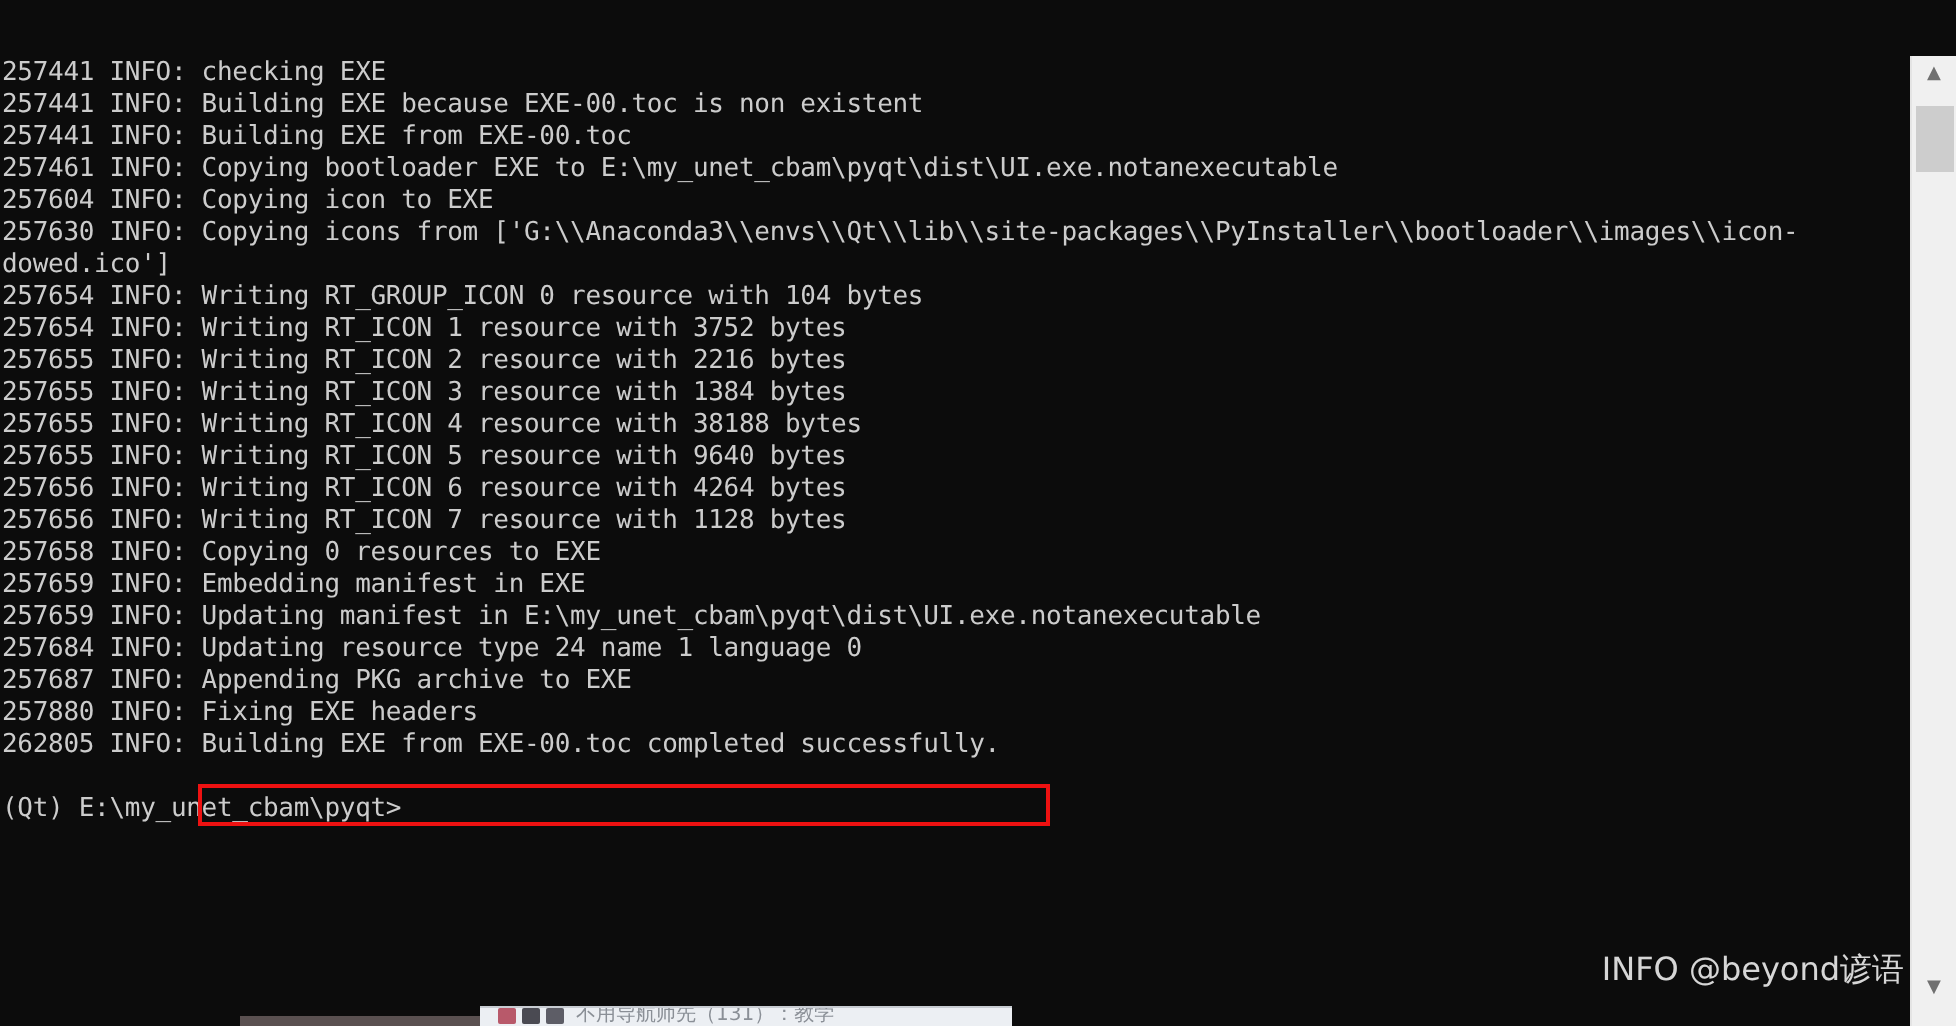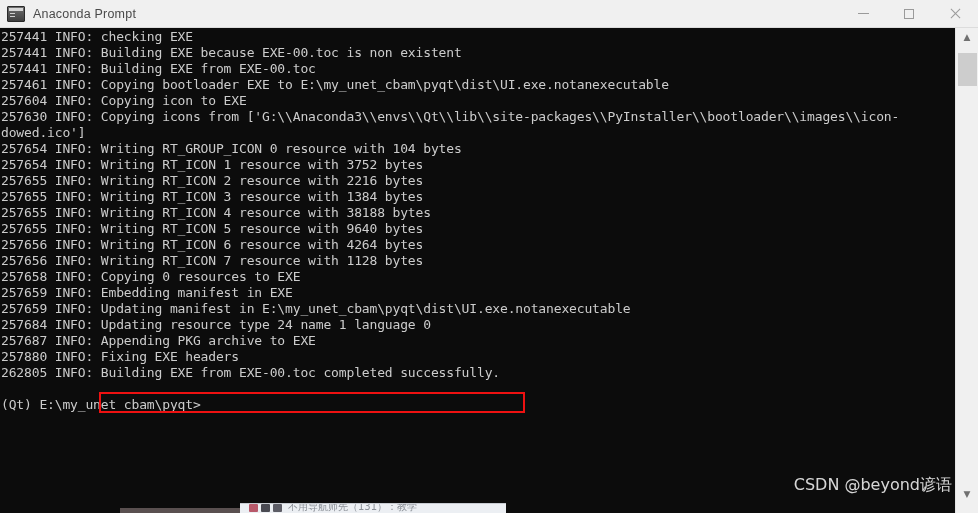--- a/index.html
+++ b/index.html
@@ -218,33 +218,20 @@
     width: 120px;
     height: 5px;
     background: #5a5050;
   }
 </style>
 </head>
 <body>
 
 <div id="app-window">
 
-  <div id="titlebar">
-    <div id="titlebar-icon"></div>
-    <div id="titlebar-title">Anaconda Prompt</div>
-    <div class="winbtn" id="btn-min">
-      <div class="glyph-min"></div>
-    </div>
-    <div class="winbtn" id="btn-max">
-      <div class="glyph-max"></div>
-    </div>
-    <div class="winbtn" id="btn-close">
-      <div class="glyph-close"></div>
-    </div>
-  </div>
 
   <div id="console">
     <pre id="console-text">257441 INFO: checking EXE
 257441 INFO: Building EXE because EXE-00.toc is non existent
 257441 INFO: Building EXE from EXE-00.toc
 257461 INFO: Copying bootloader EXE to E:\my_unet_cbam\pyqt\dist\UI.exe.notanexecutable
 257604 INFO: Copying icon to EXE
 257630 INFO: Copying icons from ['G:\\Anaconda3\\envs\\Qt\\lib\\site-packages\\PyInstaller\\bootloader\\images\\icon-win
 dowed.ico']
 257654 INFO: Writing RT_GROUP_ICON 0 resource with 104 bytes
@@ -266,21 +253,21 @@
 (Qt) E:\my_unet_cbam\pyqt&gt;</pre>
     <div id="highlight-box"></div>
   </div>
 
   <div id="scrollbar">
     <div class="sb-arrow" id="sb-up">▲</div>
     <div id="sb-thumb"></div>
     <div class="sb-arrow" id="sb-down">▼</div>
   </div>
 
-  <div id="watermark">CSDN @beyond谚语</div>
+  <div id="watermark">INFO @beyond谚语</div>
 
   <div id="bg-strip-left"></div>
   <div id="bg-window">
     <div class="bg-ico" id="bg-ico-1"></div>
     <div class="bg-ico" id="bg-ico-2"></div>
     <div class="bg-ico" id="bg-ico-3"></div>
     <div id="bg-window-label">不用导航师先（131）：教学</div>
   </div>
 
 </div>

